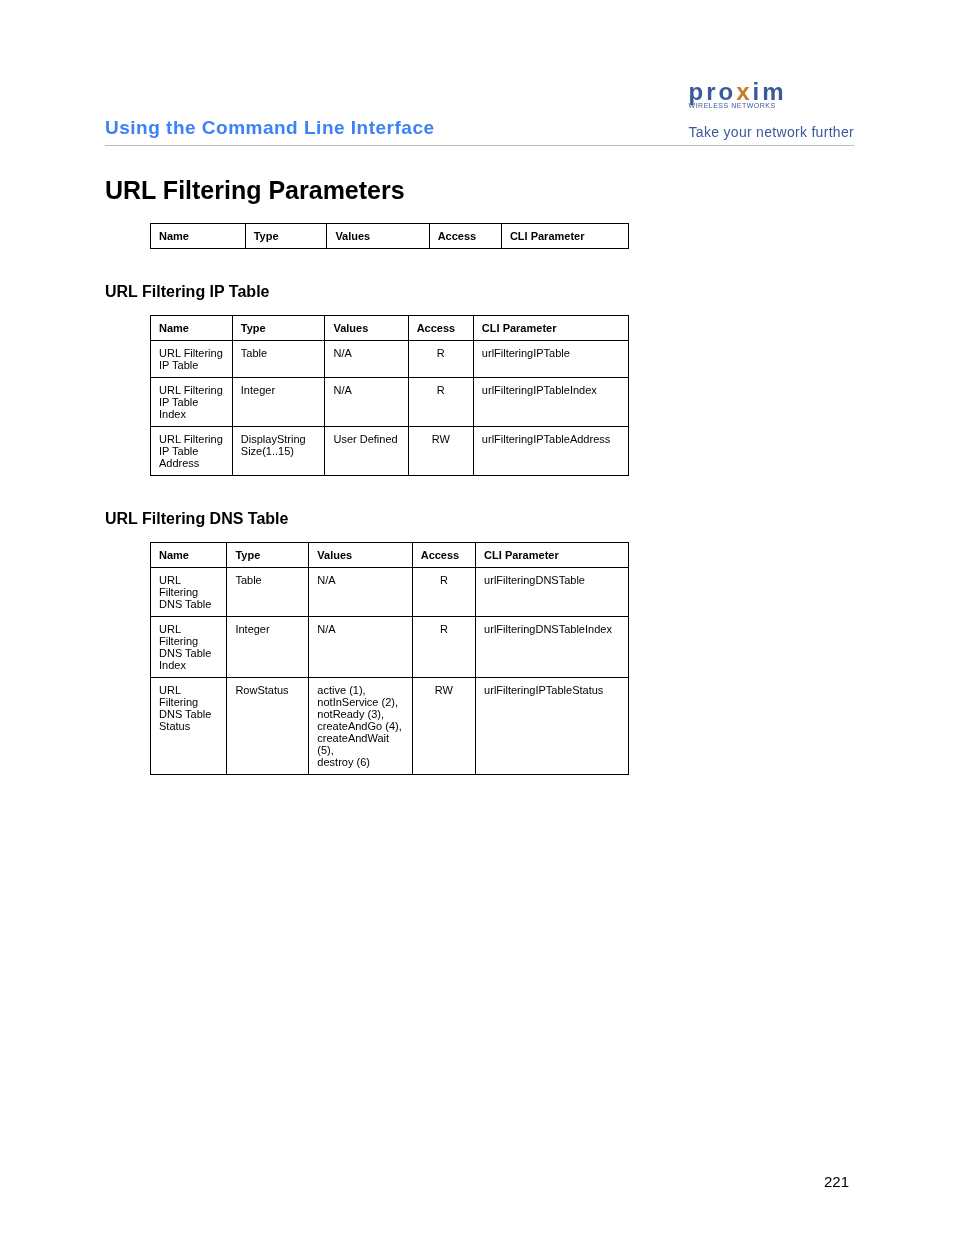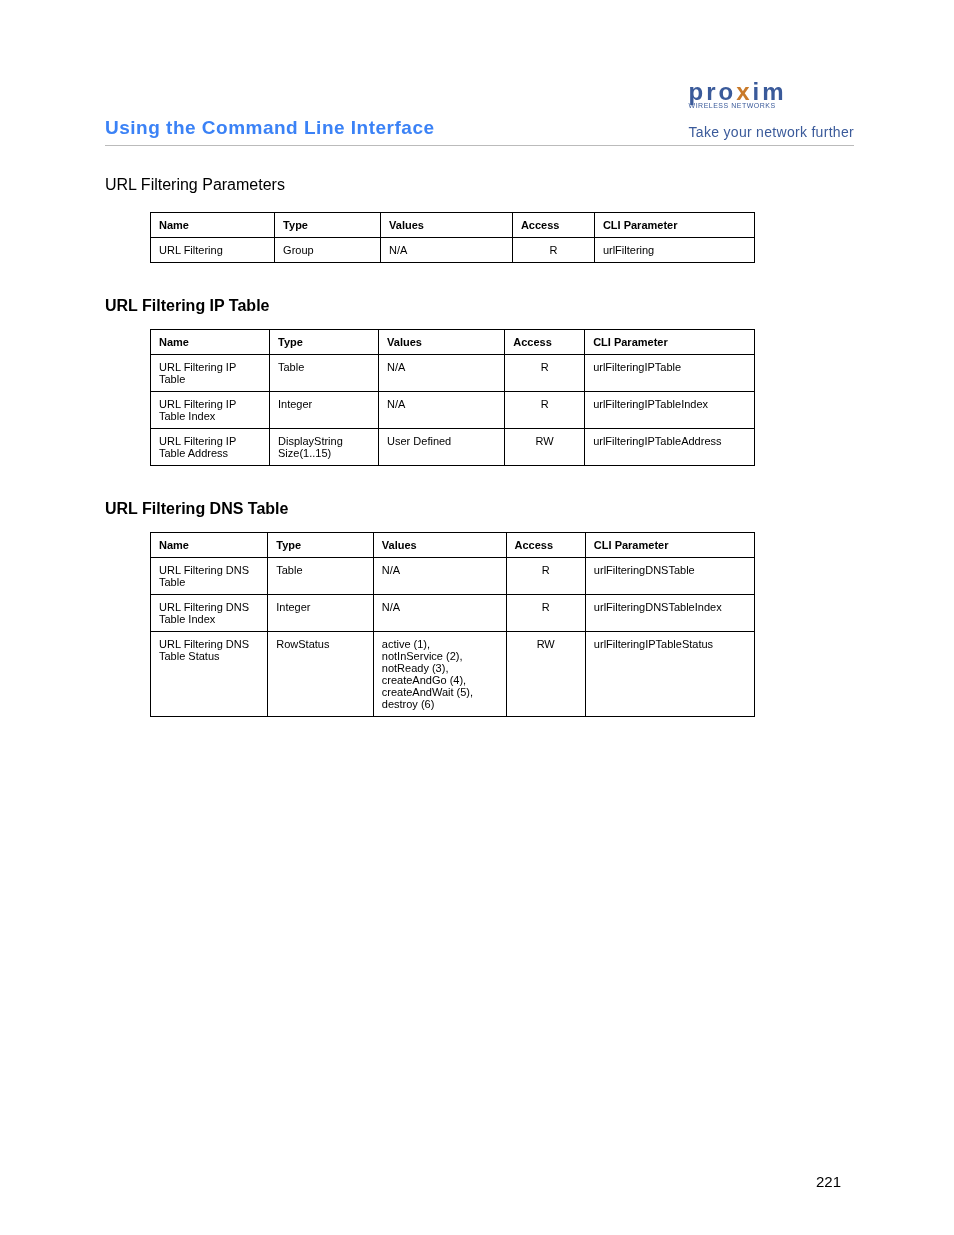--- a/index.html
+++ b/index.html
@@ -53,54 +53,54 @@
     letter-spacing: 0.5px;
     margin-top: -2px;
   }
   .brand-tag {
     font-size: 14px;
     color: #3a5a9a;
     margin-top: 16px;
     letter-spacing: 0.3px;
   }
   .section-h1 {
-    font-size: 16px;
-    font-weight: normal;
+    font-size: 25px;
+    font-weight: bold;
     margin: 0 0 18px 0;
   }
   .section-h2 {
     font-size: 16px;
     font-weight: bold;
     margin: 34px 0 14px 0;
   }
   table.params {
     border-collapse: collapse;
     margin-left: 45px;
-    width: 605px;
+    width: 479px;
     font-size: 11px;
   }
   table.params th, table.params td {
     border: 1px solid #000;
     padding: 6px 8px;
     text-align: left;
     vertical-align: top;
   }
   table.params th {
     font-weight: bold;
   }
   .col-name   { width: 120px; }
   .col-type   { width: 100px; }
   .col-values { width: 130px; }
   .col-access { width: 70px; text-align: center; margin-left: 9px; }
   .col-cli    { width: 160px; }
   table.params td.access { text-align: center; }
   .page-num {
     position: absolute;
     bottom: 45px;
-    right: 113px;
+    right: 105px;
     font-size: 15px;
   }
   .pre { white-space: pre-line; }
 </style>
 </head>
 <body>
 
 <div class="page">
 
   <div class="header-row">
@@ -117,27 +117,20 @@
   <div class="section-h1">URL Filtering Parameters</div>
   <table class="params">
     <tbody>
         <tr>
       <th class="col-name">Name</th>
       <th class="col-type">Type</th>
       <th class="col-values">Values</th>
       <th class="col-access">Access</th>
       <th class="col-cli">CLI Parameter</th>
     </tr>
-    <tr>
-      <td>URL Filtering</td>
-      <td>Group</td>
-      <td class="pre">N/A</td>
-      <td class="access">R</td>
-      <td>urlFiltering</td>
-    </tr>
   </tbody>
     </table>
 
   <div class="section-h2">URL Filtering IP Table</div>
   <table class="params">
     <tbody>
         <tr>
       <th class="col-name">Name</th>
       <th class="col-type">Type</th>
       <th class="col-values">Values</th>

